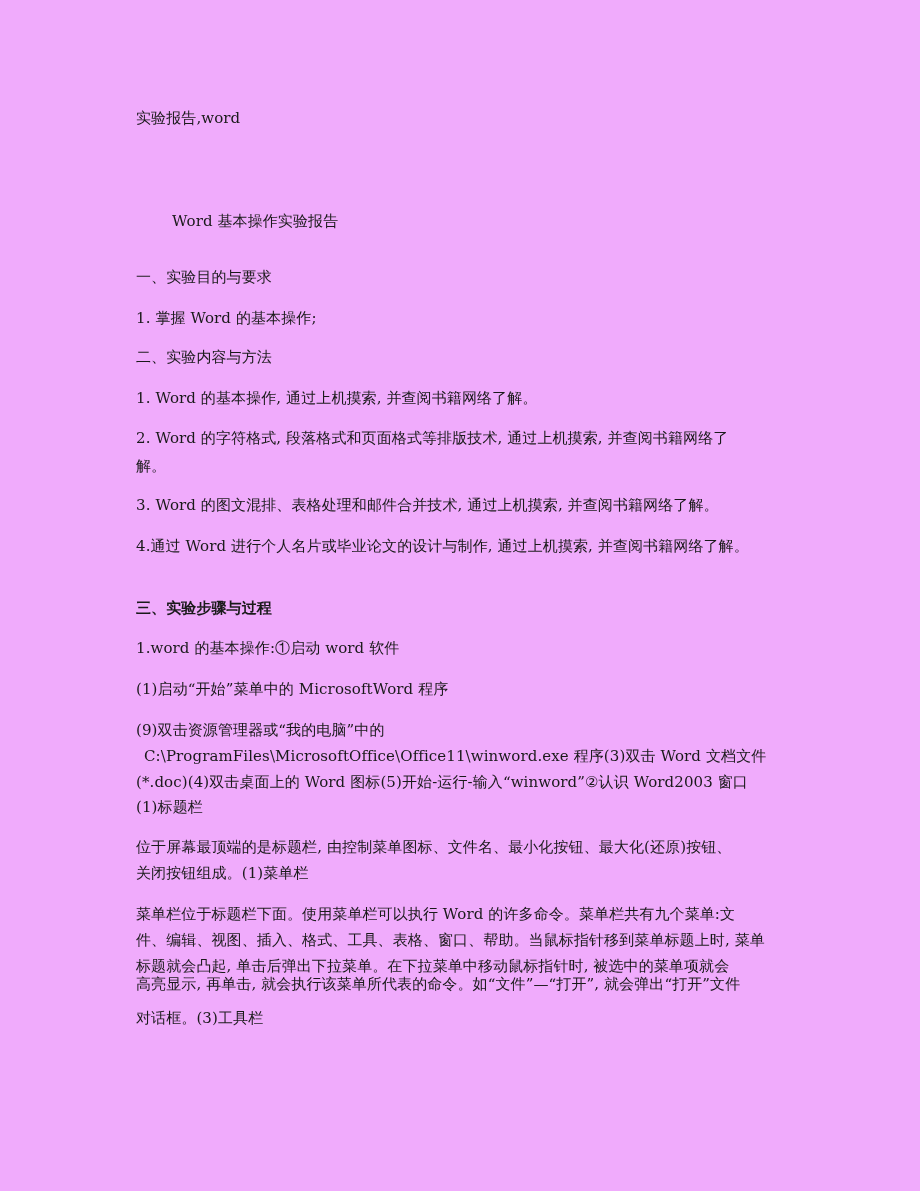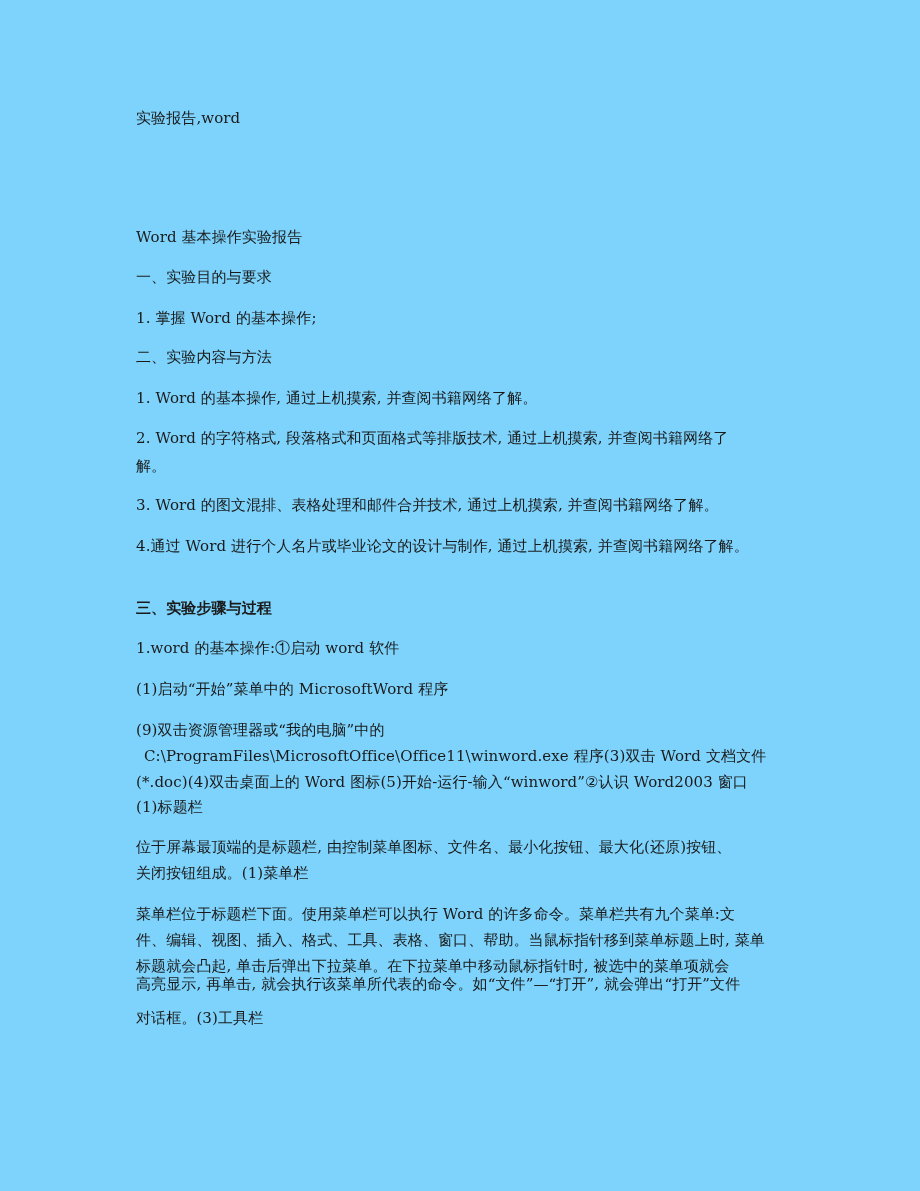--- a/index.html
+++ b/index.html
@@ -1,27 +1,27 @@
 <!DOCTYPE html>
 <html><head>
 <meta charset="utf-8">
 <style>
   html, body { margin: 0; padding: 0; background: #ffffff; }
   body { width: 920px; height: 1191px; position: relative; overflow: hidden;
          font-family: "DejaVu Serif", "Liberation Serif", serif; color: #1a1a1a; }
-  .page { position: absolute; left: 0; top: 0; width: 920px; height: 1191px; background: #7dd3fc; }
+  .page { position: absolute; left: 0; top: 0; width: 920px; height: 1191px; background: #f0abfc; }
   .line { position: absolute; left: 136px; font-size: 15px; line-height: 26px; white-space: nowrap; letter-spacing: 0.1px; }
 </style>
 </head>
 <body>
 
 <div class="page">
   <div class="line" style="top:105px;">实验报告,word</div>
 
-  <div class="line" style="top:224px;">Word 基本操作实验报告</div>
+  <div class="line" style="top:208px;margin-left:36px;">Word 基本操作实验报告</div>
 
   <div class="line" style="top:264px;">一、实验目的与要求</div>
   <div class="line" style="top:305px;">1. 掌握 Word 的基本操作;</div>
 
   <div class="line" style="top:344px;">二、实验内容与方法</div>
   <div class="line" style="top:385px;">1. Word 的基本操作, 通过上机摸索, 并查阅书籍网络了解。</div>
   <div class="line" style="top:425px;">2. Word 的字符格式, 段落格式和页面格式等排版技术, 通过上机摸索, 并查阅书籍网络了</div>
   <div class="line" style="top:453px;">解。</div>
   <div class="line" style="top:492px;">3. Word 的图文混排、表格处理和邮件合并技术, 通过上机摸索, 并查阅书籍网络了解。</div>
   <div class="line" style="top:533px;">4.通过 Word 进行个人名片或毕业论文的设计与制作, 通过上机摸索, 并查阅书籍网络了解。</div>

